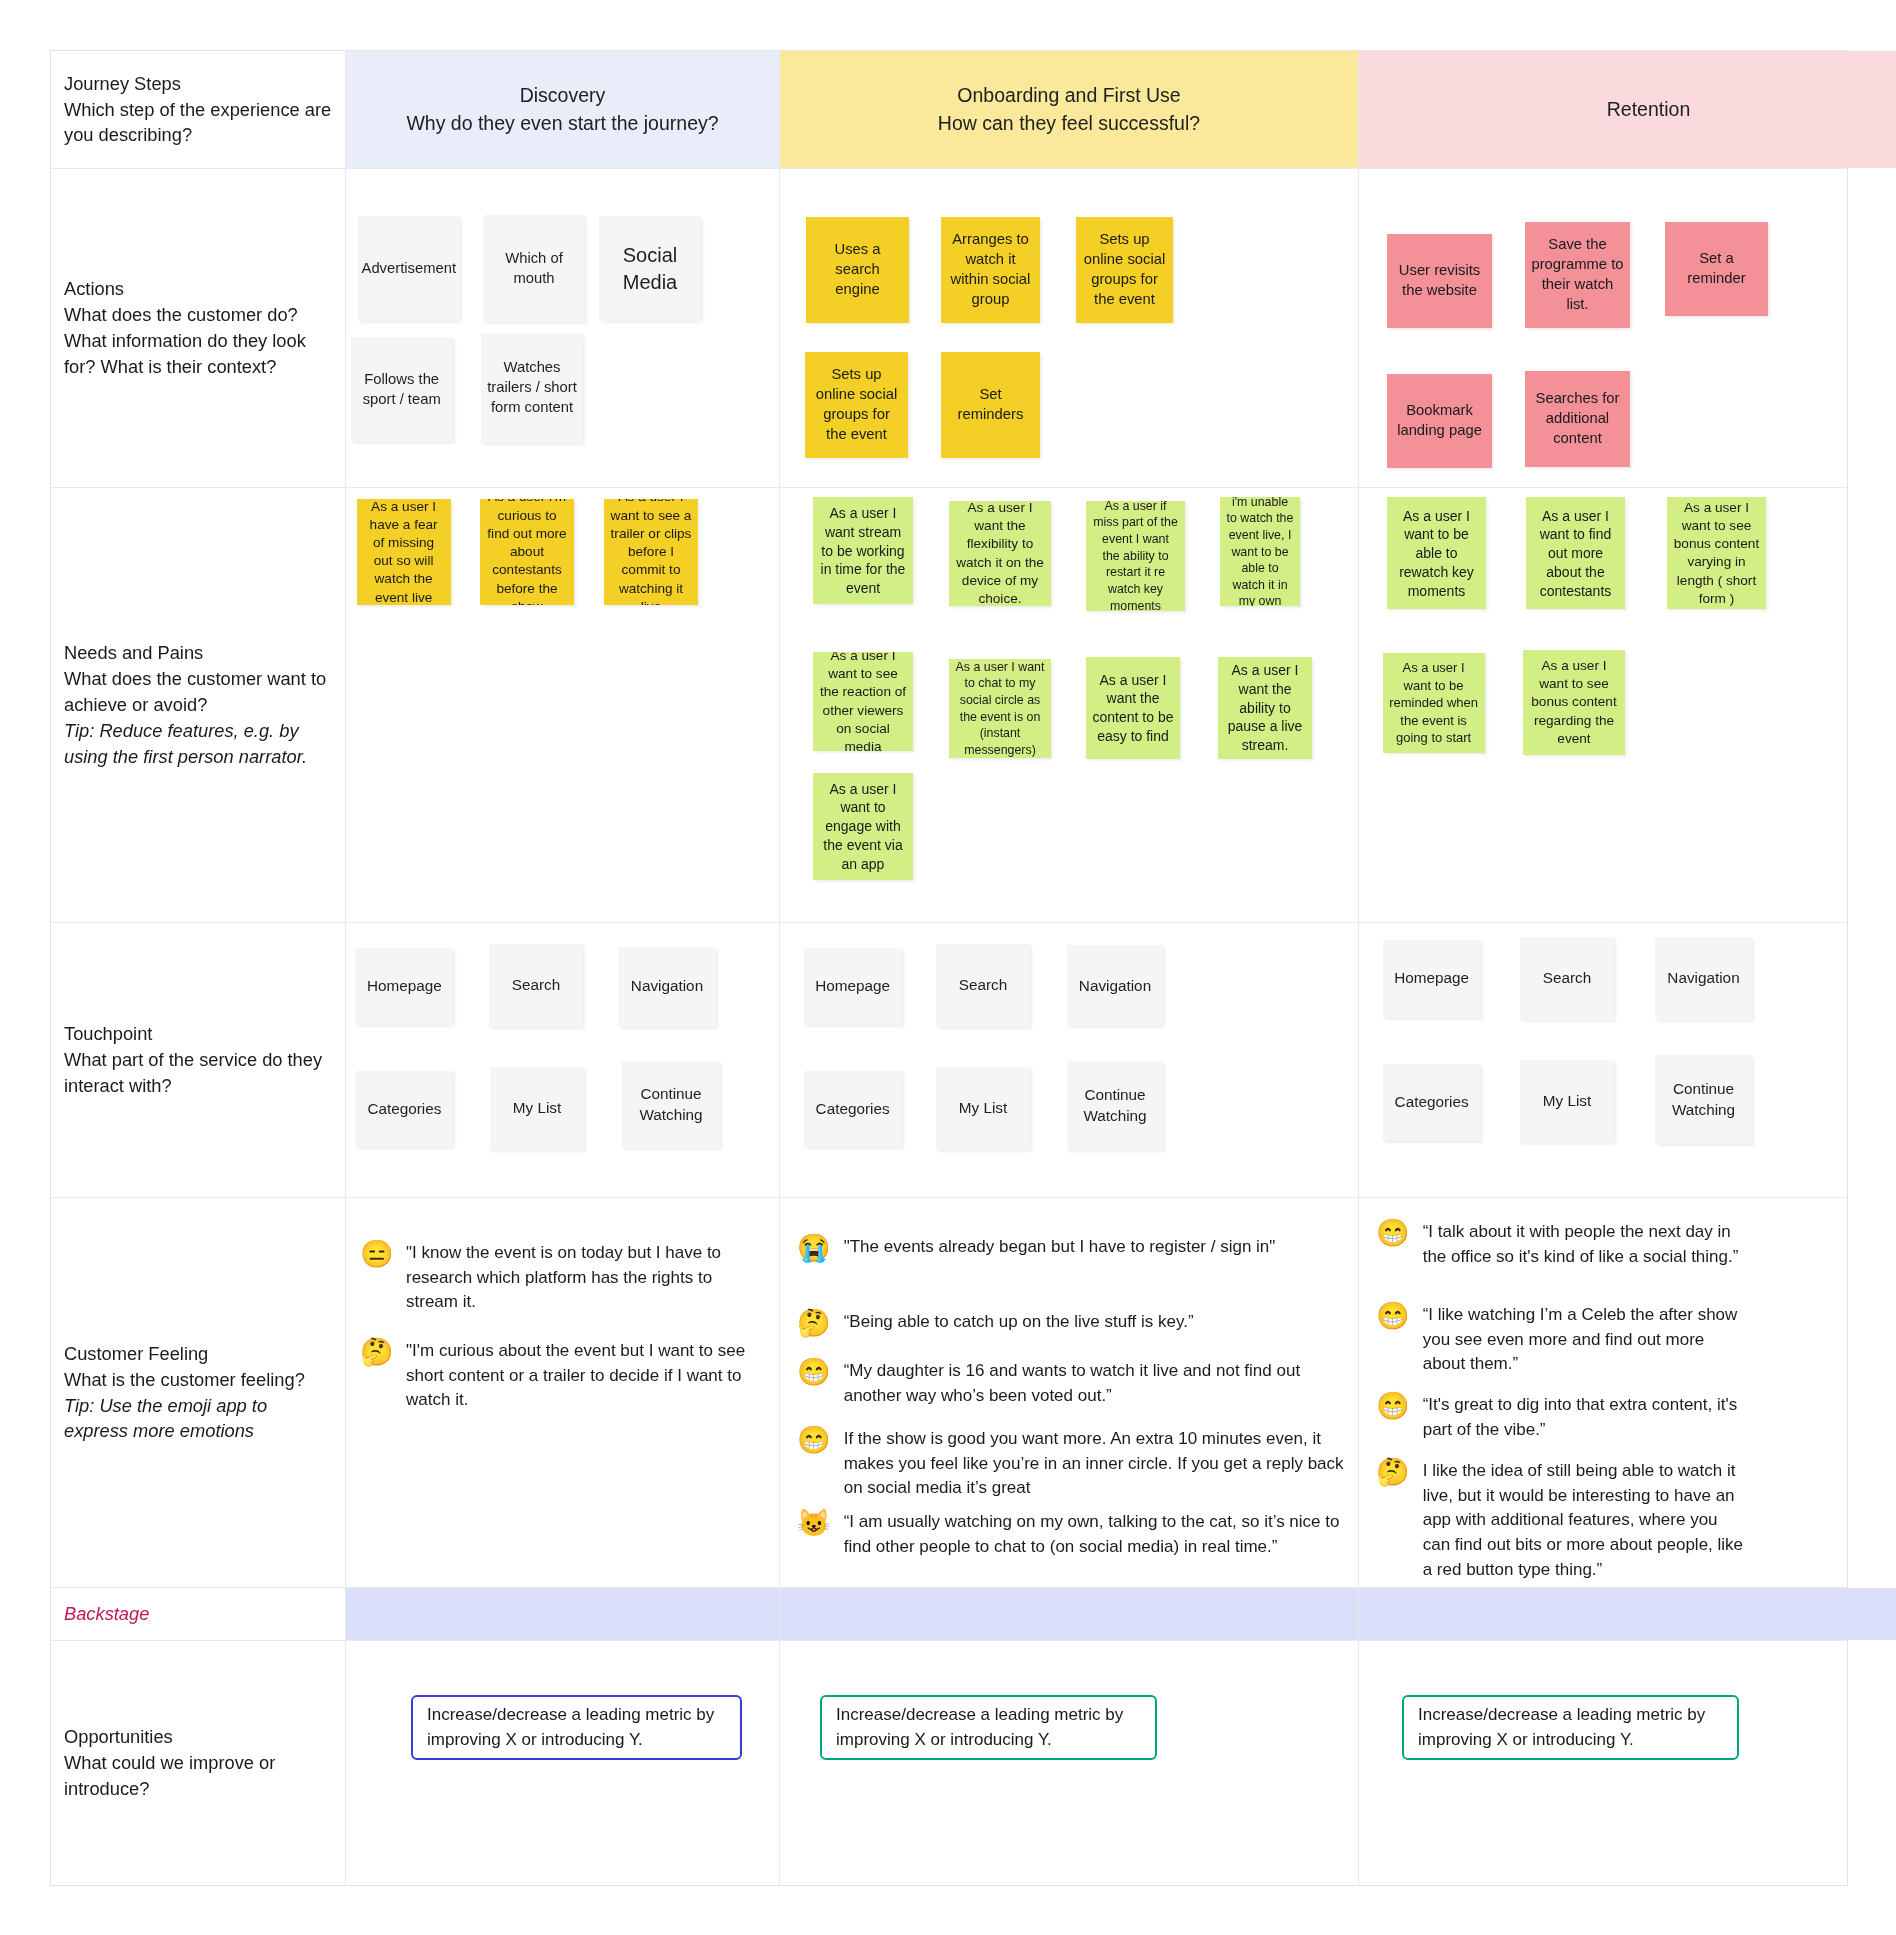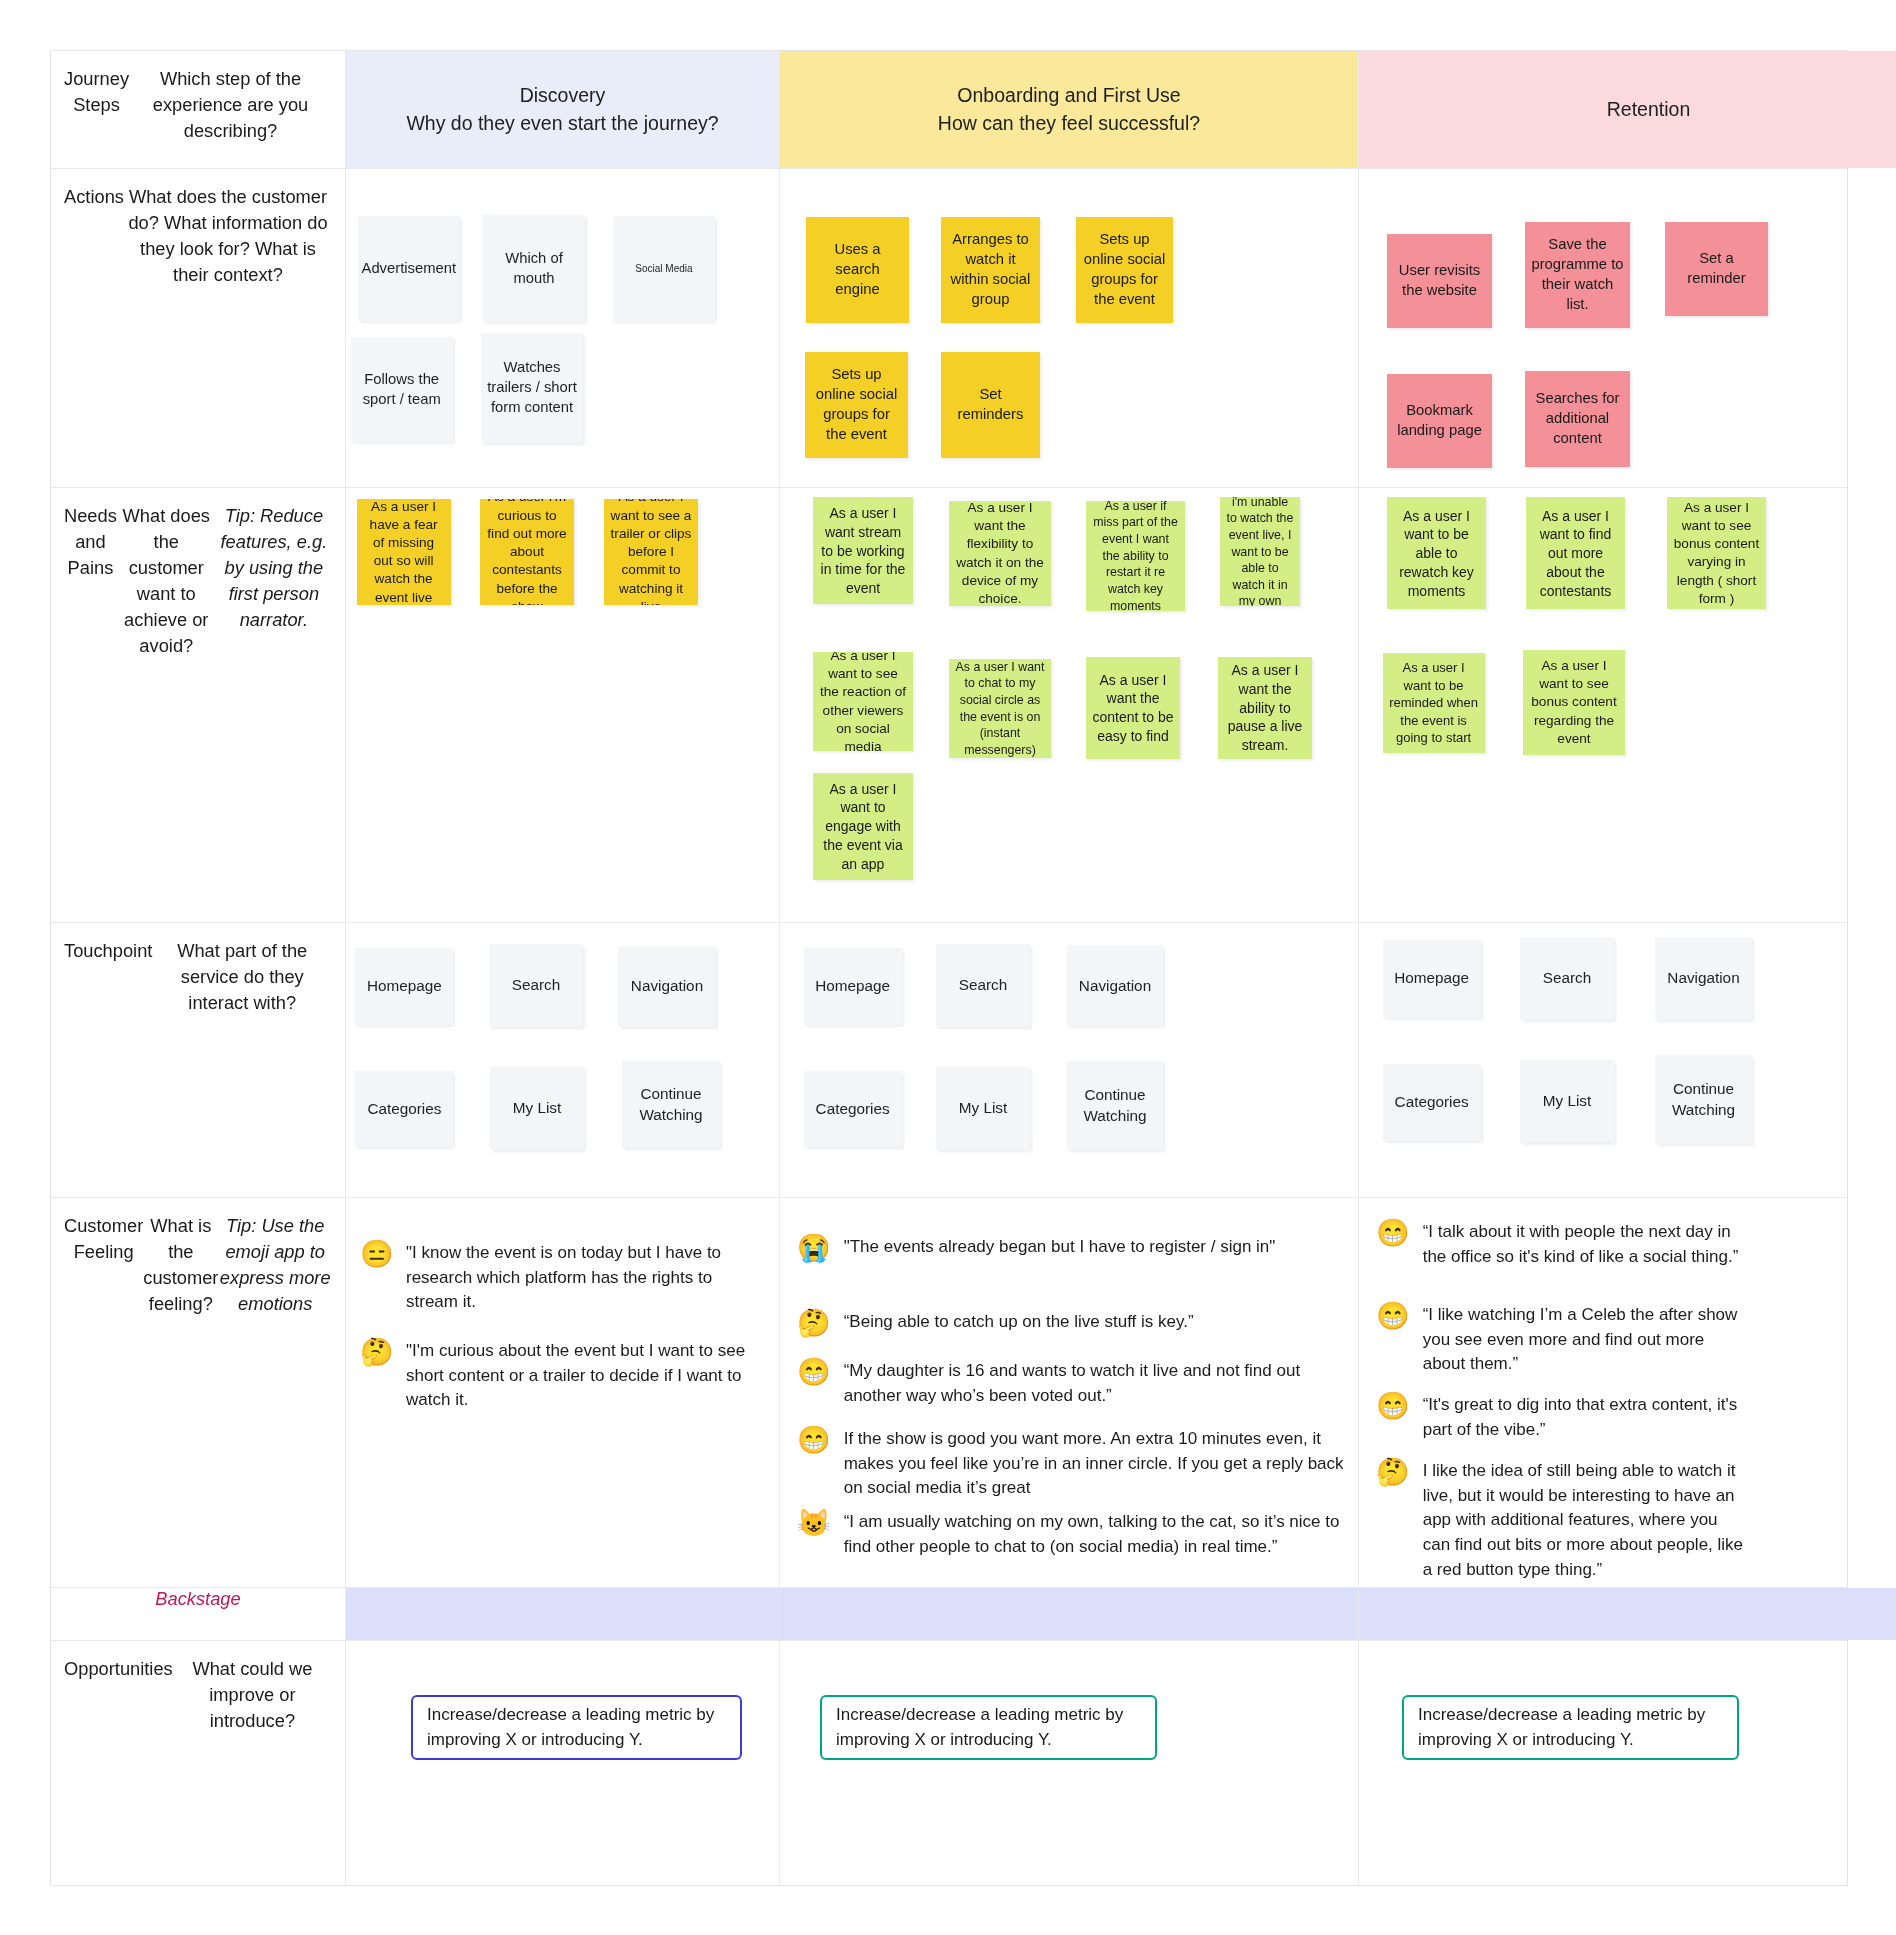--- a/index.html
+++ b/index.html
@@ -15,21 +15,21 @@
     width: 1798px; height: 1836px;
     border: 1.2px solid #e3e3e3;
     background: #ffffff;
   }
   .row { display: flex; width: 100%; border-bottom: 1.2px solid #e9e9e9; }
   .row:last-child { border-bottom: none; }
   .cell-label {
     width: 295px; flex: 0 0 295px;
     border-right: 1.2px solid #e9e9e9;
     padding: 15.3px 13px;
-    display: flex; justify-content: center; text-align: center;
+    display: flex; flex-direction: column; justify-content: center;
   }
   .cell-col {
     flex: 0 0 434px; width: 434px;
     border-right: 1.2px solid #e9e9e9;
     position: relative;
   }
   .cell-col.wide { flex: 0 0 579px; width: 579px; }
   .cell-col:last-child { border-right: none; }
 
   .lbl-title { font-size: 18.3px; line-height: 1.42; color: #1b1b1b; }
@@ -115,21 +115,21 @@
     </div>
 
     <div class="cell-col">
       <div class="notes">
         <div class="note gray" style="left:11.8px; top:47px; width:102px; height:105px; font-size:14.8px;">
             <span>Advertisement</span>
           </div>
         <div class="note gray" style="left:137px; top:46px; width:102px; height:107px; font-size:14.8px;">
             <span>Which of mouth</span>
           </div>
-        <div class="note gray" style="left:267px; top:47px; width:102px; height:105px; font-size:10px;text-align:center;">
+        <div class="note gray" style="left:253px; top:47px; width:102px; height:105px; font-size:20px;text-align:center;">
             <span>Social Media</span>
           </div>
         <div class="note gray" style="left:4.7px; top:168px; width:102px; height:105px; font-size:14.8px;">
             <span>Follows the sport / team</span>
           </div>
         <div class="note gray" style="left:135px; top:164px; width:102px; height:110px; font-size:14.8px;">
             <span>Watches trailers / short form content</span>
           </div>
       </div>
     </div>

